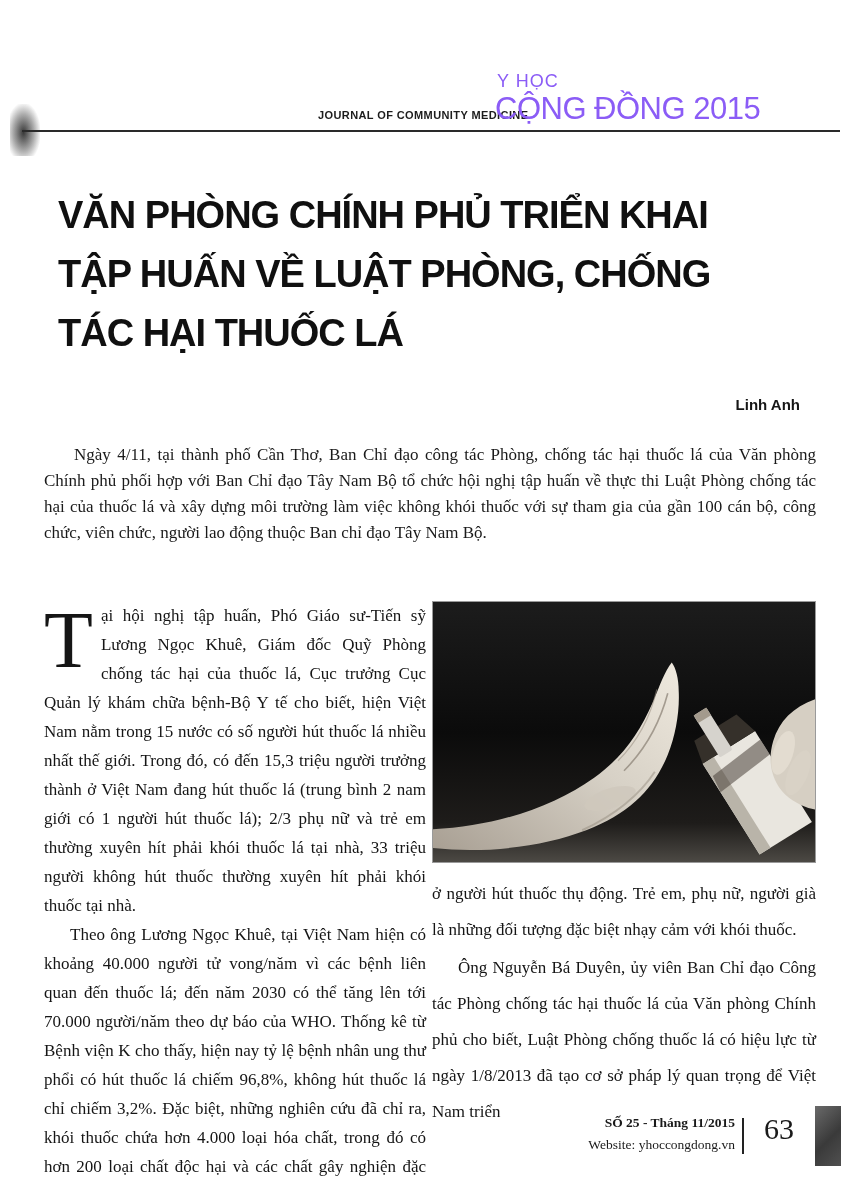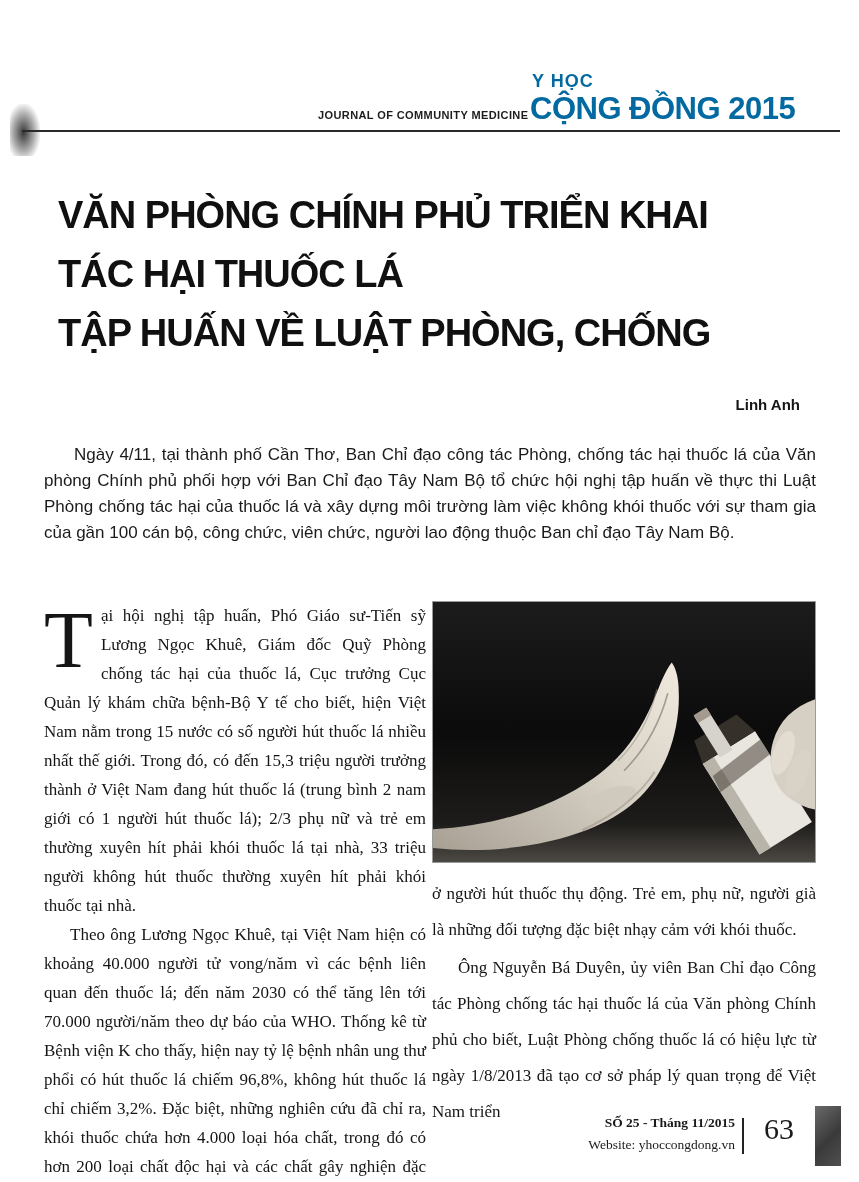--- a/index.html
+++ b/index.html
@@ -8,23 +8,23 @@
     margin:0 auto;overflow:hidden;color:#141414;
     font-family:"Liberation Serif","DejaVu Serif",serif;
   }
   
   .journal-en{
     position:absolute;left:318px;top:109px;
     font-family:"Liberation Sans","DejaVu Sans",sans-serif;
     font-weight:bold;font-size:11px;letter-spacing:.4px;color:#1c1c1c;
   }
   .journal-vi{
-    position:absolute;left:530px;top:72px;
+    position:absolute;left:495px;top:72px;
     font-family:"Liberation Sans","DejaVu Sans",sans-serif;
-    font-weight:bold;color:#0369a1;line-height:1;
+    font-weight:normal;color:#8b5cf6;line-height:1;
   }
   .journal-vi .vi-top{font-size:18px;letter-spacing:1px;margin-left:2px;}
   .journal-vi .vi-bottom{font-size:31px;letter-spacing:-.5px;margin-top:3px;}
   .header-rule{position:absolute;left:22px;top:130px;width:818px;height:2px;background:#2a2a2a;}
   .scan-smudge{
     position:absolute;left:10px;top:104px;width:30px;height:52px;
     background:radial-gradient(ellipse at 45% 55%, rgba(35,35,35,.9) 0%, rgba(70,70,70,.45) 45%, rgba(120,120,120,0) 75%);
     filter:blur(.6px);
   }
   
@@ -33,21 +33,21 @@
     font-family:"Liberation Sans","DejaVu Sans",sans-serif;
     font-weight:bold;font-size:38px;line-height:59px;letter-spacing:-1px;color:#101010;
   }
   .byline{
     position:absolute;right:59px;top:396px;
     font-family:"Liberation Sans","DejaVu Sans",sans-serif;
     font-weight:bold;font-size:15px;color:#161616;
   }
   .lead{
     position:absolute;left:44px;top:442px;width:772px;
-    font-family:Liberation Sans, sans-serif;
+    font-family:Liberation Serif, serif;
     font-size:17px;line-height:26px;text-align:justify;text-indent:30px;color:#1a1a1a;
   }
   
   .col-left{
     position:absolute;left:44px;top:601px;width:382px;
     font-size:17px;line-height:29px;text-align:justify;color:#151515;
   }
   .col-left p{margin:0;}
   .col-left p + p{text-indent:26px;}
   .dropcap{
@@ -89,22 +89,22 @@
   <div class="scan-smudge"></div>
   <div class="journal-en">JOURNAL OF COMMUNITY MEDICINE</div>
   <div class="journal-vi">
     <div class="vi-top">Y HỌC</div>
     <div class="vi-bottom">CỘNG ĐỒNG 2015</div>
   </div>
   <div class="header-rule"></div>
 
   <div class="title">
     <div>VĂN PHÒNG CHÍNH PHỦ TRIỂN KHAI</div>
+    <div>TẬP HUẤN VỀ LUẬT PHÒNG, CHỐNG</div>
     <div>TÁC HẠI THUỐC LÁ</div>
-    <div>TẬP HUẤN VỀ LUẬT PHÒNG, CHỐNG</div>
   </div>
 
   <div class="byline">Linh Anh</div>
 
   <div class="lead">Ngày 4/11, tại thành phố Cần Thơ, Ban Chỉ đạo công tác Phòng, chống tác hại thuốc lá của Văn phòng Chính phủ phối hợp với Ban Chỉ đạo Tây Nam Bộ tổ chức hội nghị tập huấn về thực thi Luật Phòng chống tác hại của thuốc lá và xây dựng môi trường làm việc không khói thuốc với sự tham gia của gần 100 cán bộ, công chức, viên chức, người lao động thuộc Ban chỉ đạo Tây Nam Bộ.</div>
 
   <div class="col-left">
     <p><span class="dropcap">T</span><span>ại hội nghị tập huấn, Phó Giáo sư-Tiến sỹ Lương Ngọc Khuê, Giám đốc Quỹ Phòng chống tác hại của thuốc lá, Cục trưởng Cục Quản lý khám chữa bệnh-Bộ Y tế cho biết, hiện Việt Nam nằm trong 15 nước có số người hút thuốc lá nhiều nhất thế giới. Trong đó, có đến 15,3 triệu người trưởng thành ở Việt Nam đang hút thuốc lá (trung bình 2 nam giới có 1 người hút thuốc lá); 2/3 phụ nữ và trẻ em thường xuyên hít phải khói thuốc lá tại nhà, 33 triệu người không hút thuốc thường xuyên hít phải khói thuốc tại nhà.</span></p>
     <p>Theo ông Lương Ngọc Khuê, tại Việt Nam hiện có khoảng 40.000 người tử vong/năm vì các bệnh liên quan đến thuốc lá; đến năm 2030 có thể tăng lên tới 70.000 người/năm theo dự báo của WHO. Thống kê từ Bệnh viện K cho thấy, hiện nay tỷ lệ bệnh nhân ung thư phổi có hút thuốc lá chiếm 96,8%, không hút thuốc lá chỉ chiếm 3,2%. Đặc biệt, những nghiên cứu đã chỉ ra, khói thuốc chứa hơn 4.000 loại hóa chất, trong đó có hơn 200 loại chất độc hại và các chất gây nghiện đặc biệt là nicotine. Khói thuốc cũng là nguyên nhân gây ra các bệnh tim mạch, đột quỵ, các bệnh đường hô hấp, ung thư phổi và nhiều bệnh khác</p>
   </div>

